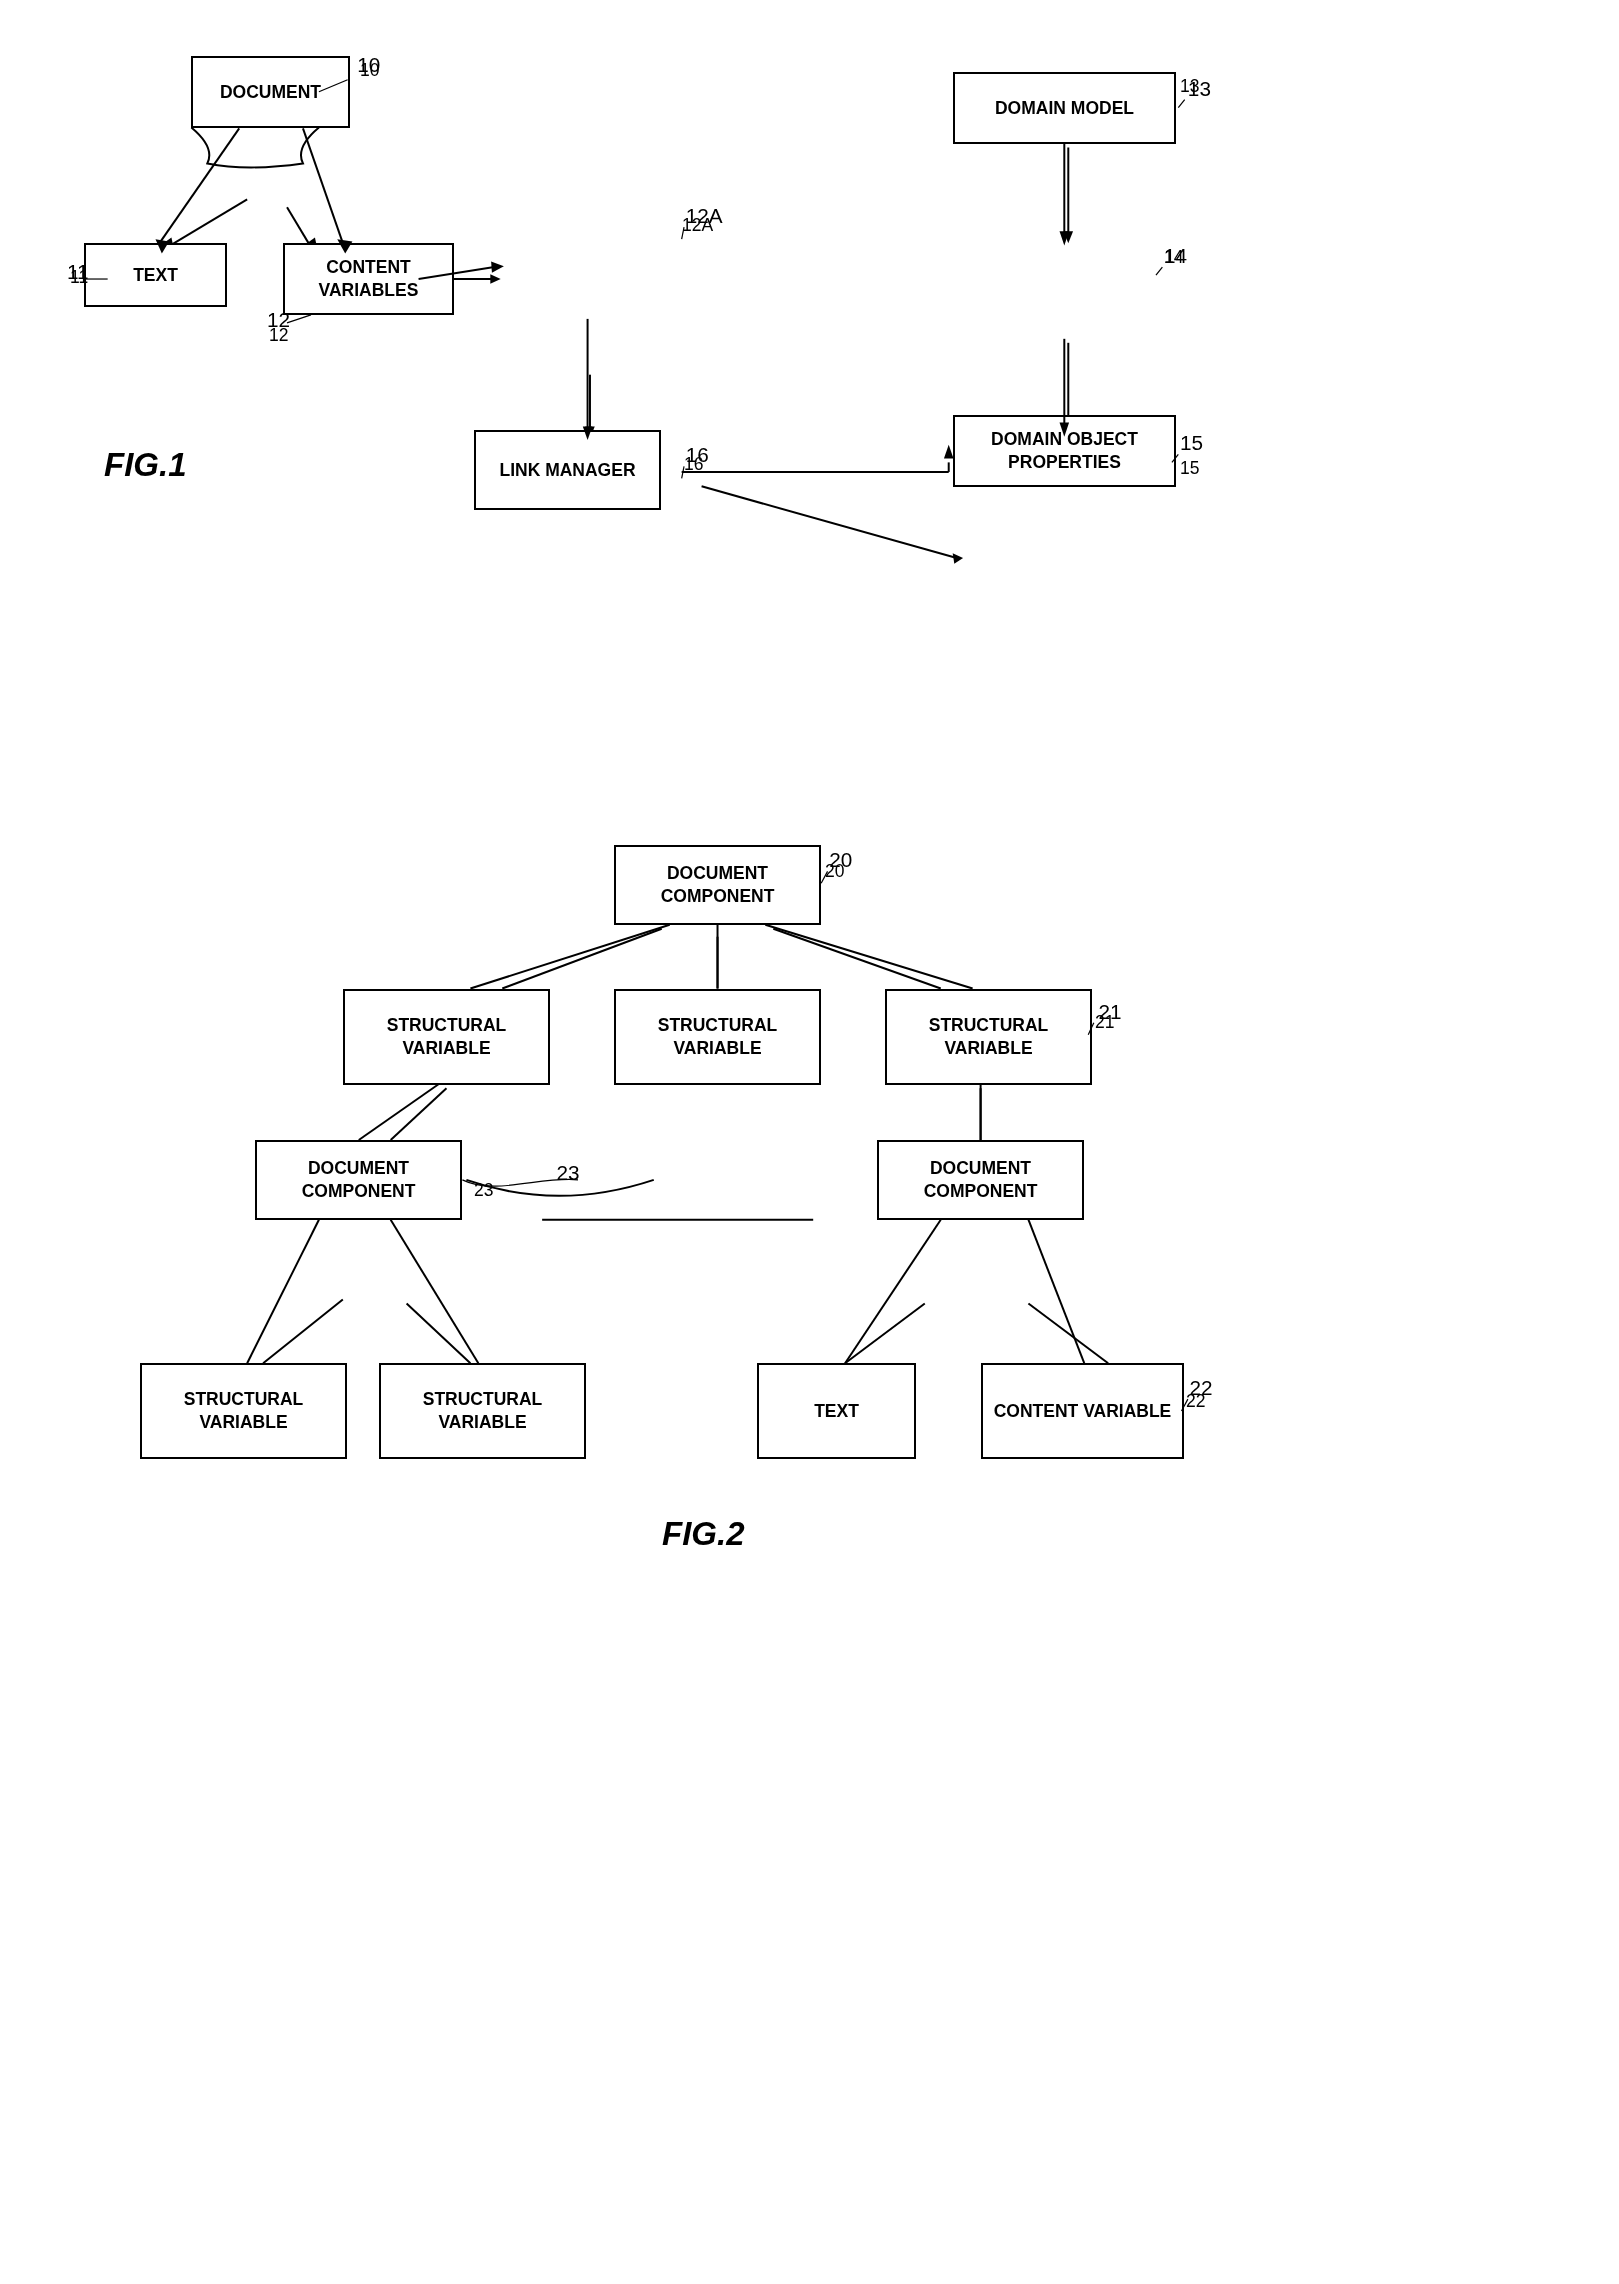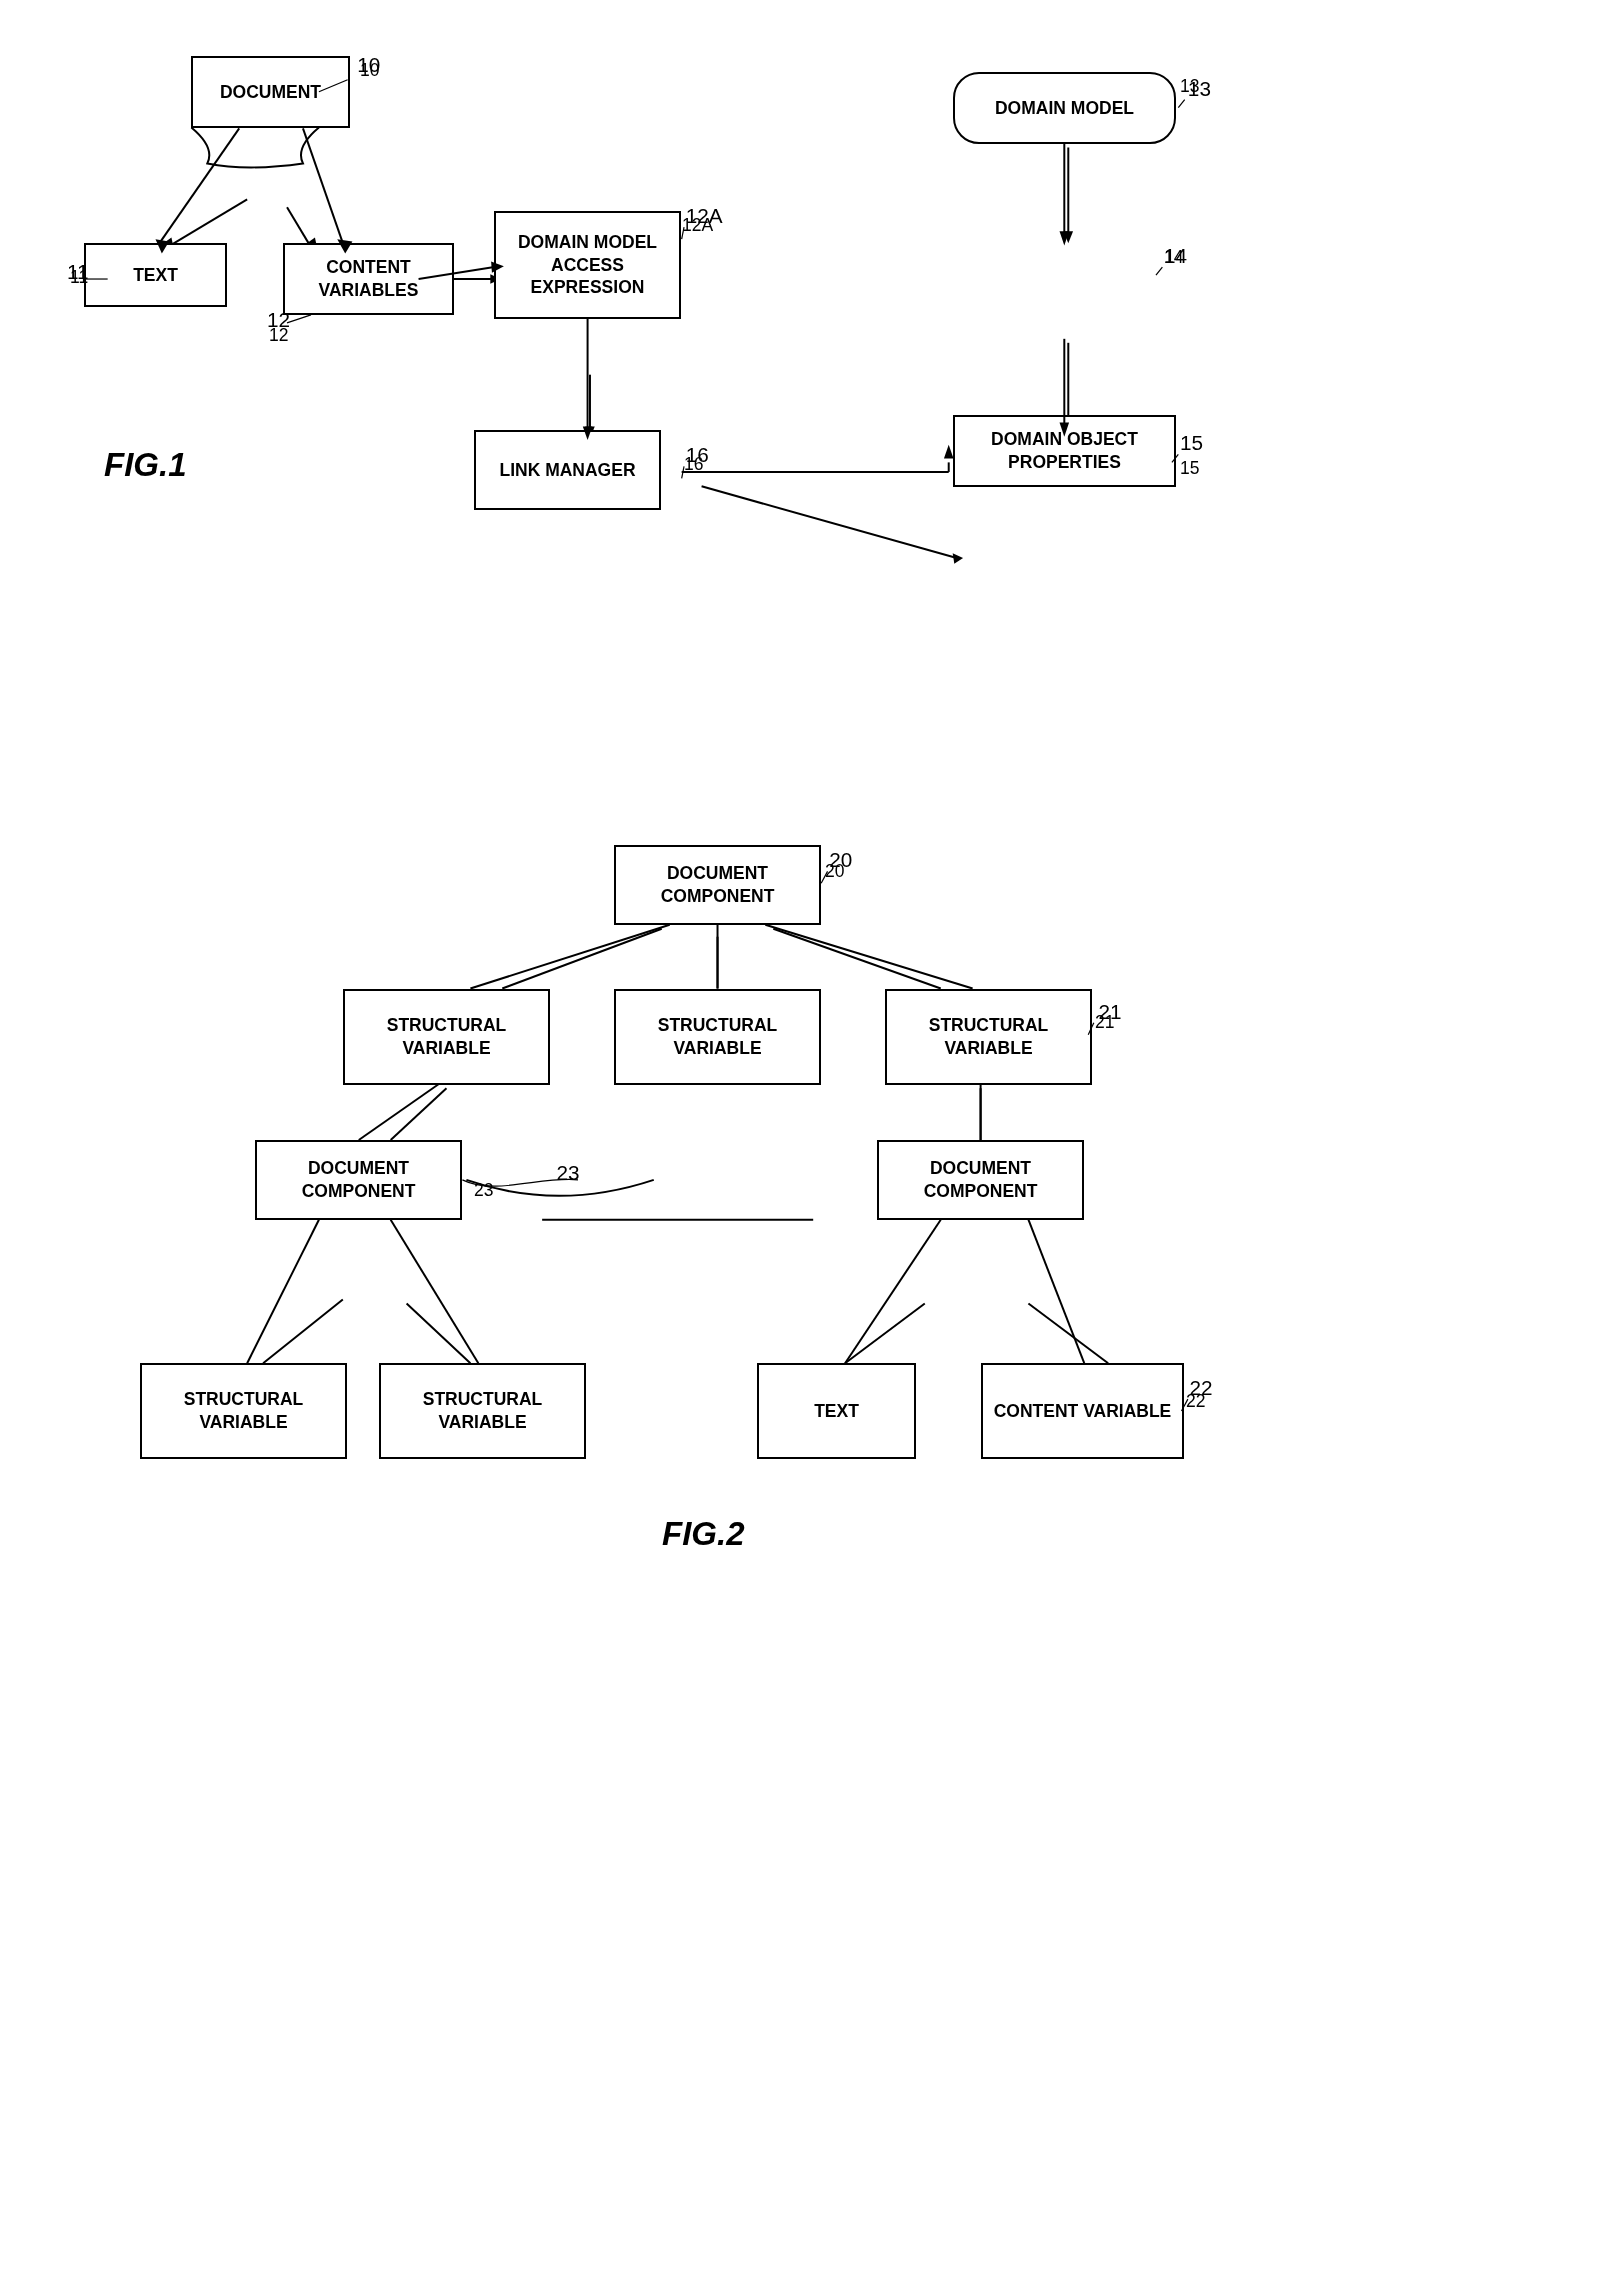--- a/index.html
+++ b/index.html
@@ -99,34 +99,29 @@
     <span>TEXT</span>
   </div>
   <div class="label" style="left:70px; top:267px;">11</div>
 
   <div class="box" style="left:263px; top:243px; width:171px; height:72px;margin-left:20px;">
     <span>CONTENT
 VARIABLES</span>
   </div>
   <div class="label" style="left:269px; top:325px;">12</div>
 
-  <div class="box" style="left:494px; top:211px; width:187px; height:108px;">
-    <span>DOMAIN MODEL
-ACCESS
-EXPRESSION</span>
-  </div>
   <div class="label" style="left:682px; top:215px;">12A</div>
 
   <div class="box" style="left:474px; top:430px; width:187px; height:80px;">
     <span>LINK
 MANAGER</span>
   </div>
   <div class="label" style="left:684px; top:454px;">16</div>
 
-  <div class="box" style="left:953px; top:72px; width:223px; height:72px;border-radius:26px;">
+  <div class="box" style="left:953px; top:72px; width:223px; height:72px;">
     <span>DOMAIN MODEL</span>
   </div>
   <div class="label" style="left:1180px; top:76px;">13</div>
 
   <div class="label" style="left:1164px; top:247px;">14</div>
 
   <div class="box" style="left:953px; top:415px; width:223px; height:72px;">
     <span>DOMAIN OBJECT
 PROPERTIES</span>
   </div>

